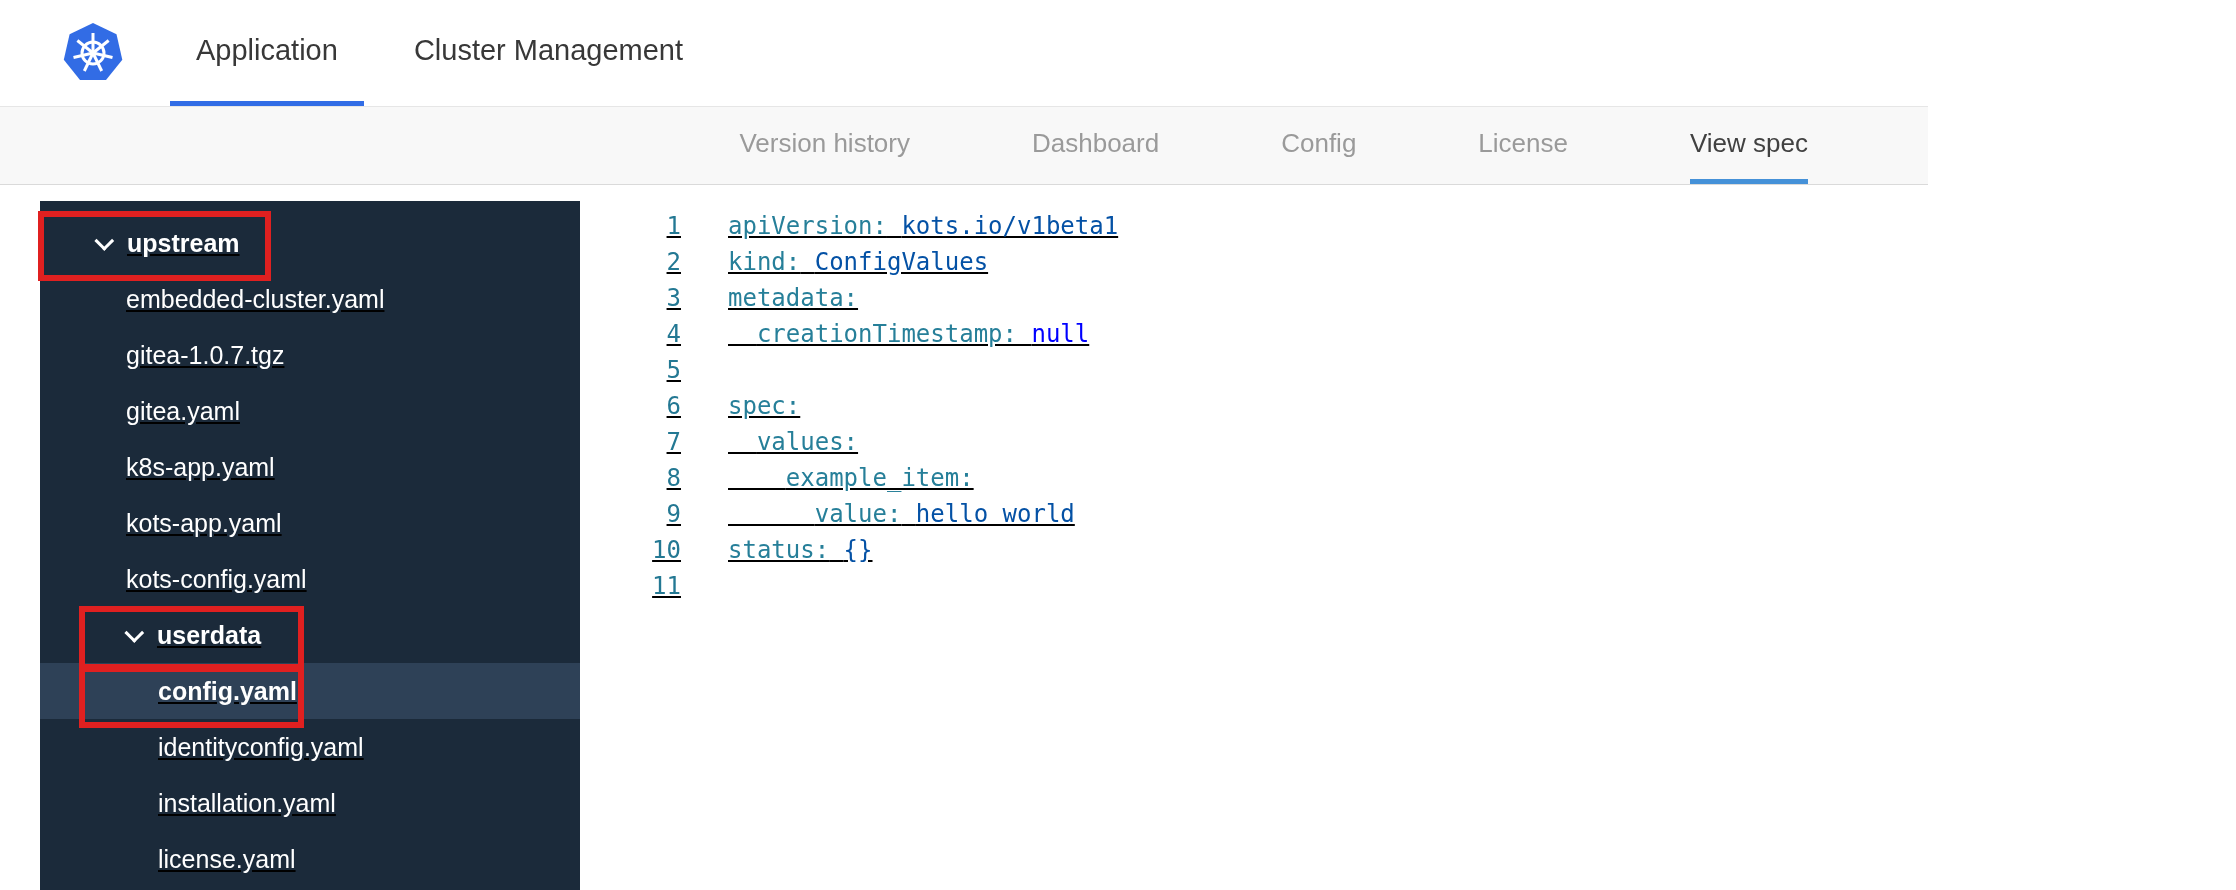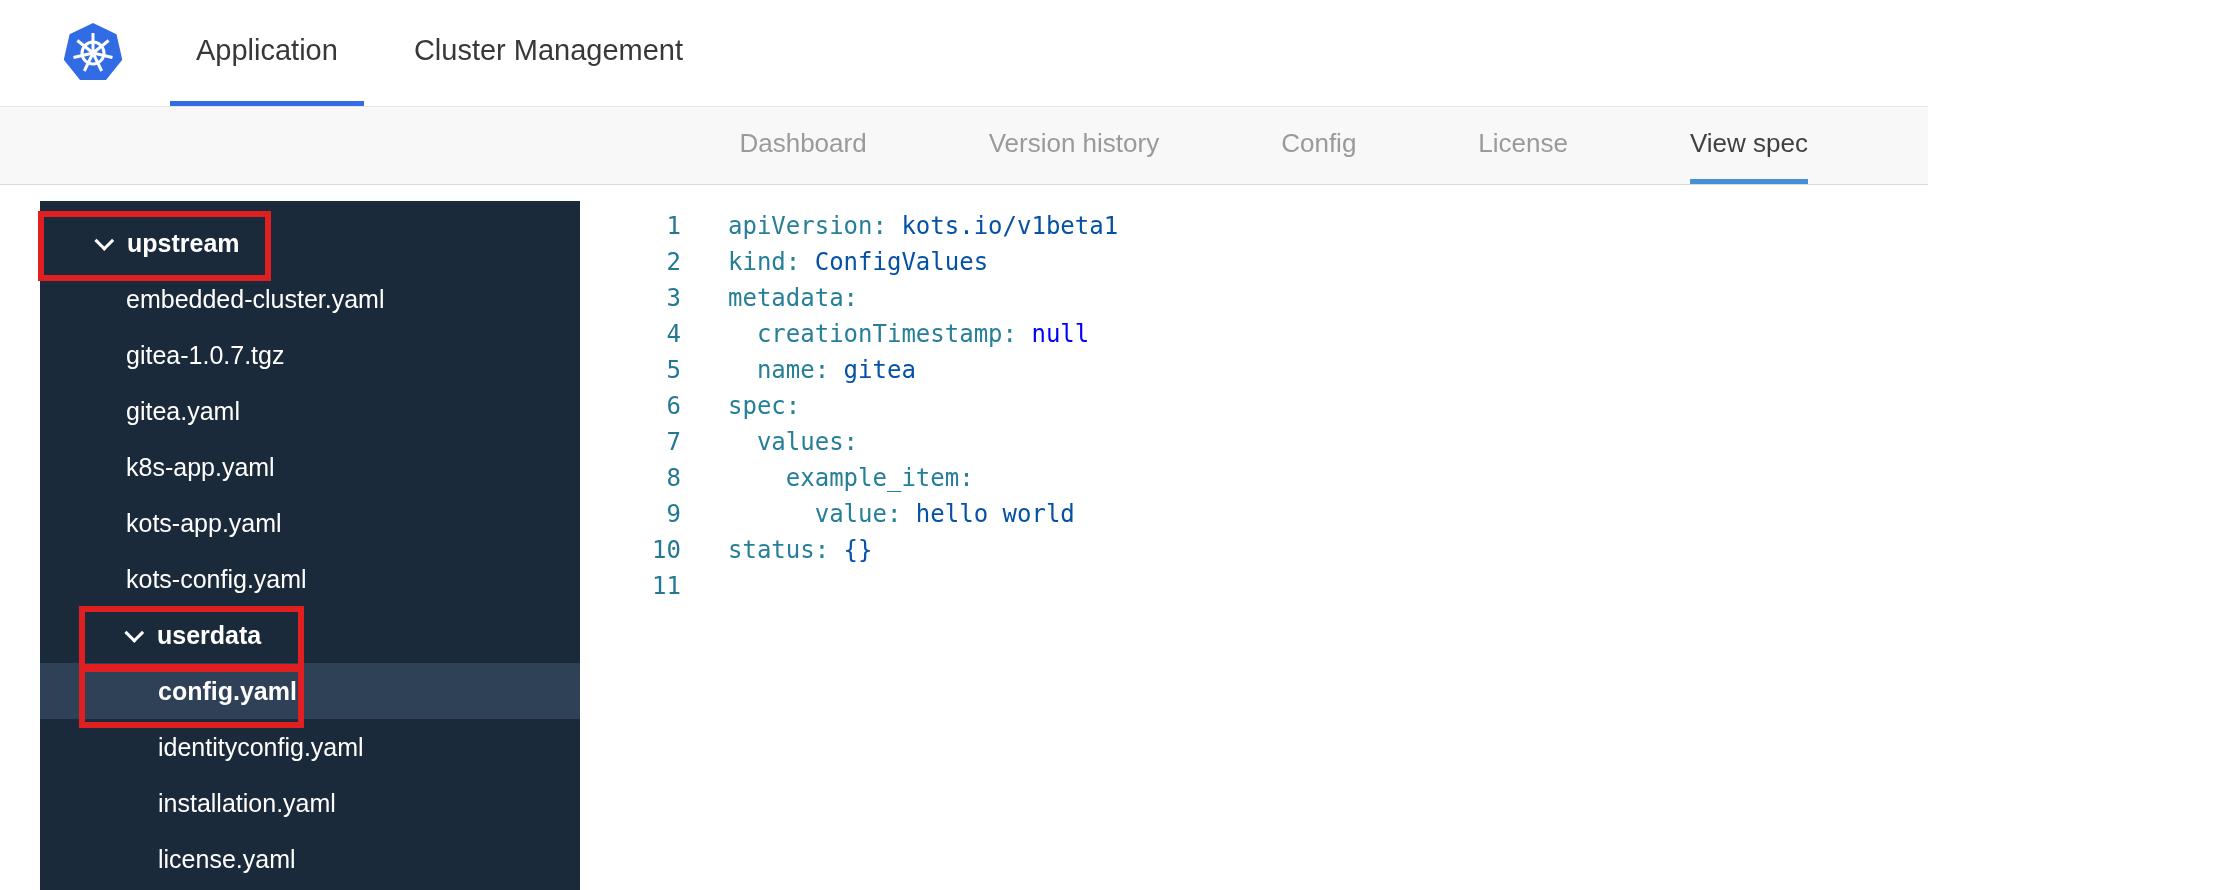--- a/index.html
+++ b/index.html
@@ -26,21 +26,21 @@
     height:78px; box-sizing:border-box; background:#f8f8f8; border-bottom:1px solid #dadada;
     display:flex; justify-content:flex-end; align-items:stretch; gap:122px; padding-right:120px;
   }
   .subnav-item {
     display:flex; align-items:center; font-size:26px; color:#9a9a9a; white-space:nowrap;
     border-bottom:5px solid transparent; box-sizing:border-box; cursor:pointer;
   }
   .subnav-item.active { color:#414141; border-bottom-color: var(--c-subnav-active-underline, #4591d8); }
 
   
-  .content { display:flex; height:705px; align-items:stretch; }
+  .content { display:flex; height:705px; align-items:stretch;text-decoration:underline; }
 
   .sidebar {
     width:540px; flex:none; margin-left:40px; margin-top:16px;
     background: var(--c-sidebar-bg, #1b2a3a); color:#fff;
     padding-top:14px; box-sizing:border-box; font-size:25px; overflow:hidden;
   }
   .tree-row { height:56px; display:flex; align-items:center; cursor:pointer; box-sizing:border-box; }
   .tree-row.folder { font-weight:bold; }
   .tree-row.selected { background: var(--c-sidebar-selected-bg, #2e4157); font-weight:bold; }
   .tree-row.folder.level-0 { padding-left:58px; }
@@ -97,22 +97,22 @@
         </g>
       </svg>
     </div>
     <div class="header-tabs">
         <div class="app-tab active">Application</div>
         <div class="app-tab">Cluster Management</div>
       </div>
   </div>
 
   <div class="subnav">
+      <div class="subnav-item">Version history</div>
       <div class="subnav-item">Dashboard</div>
-      <div class="subnav-item">Version history</div>
       <div class="subnav-item">Config</div>
       <div class="subnav-item">License</div>
       <div class="subnav-item active">View spec</div>
     </div>
 
   <div class="content">
     <div class="sidebar">
       <div>
           <div class="tree-row folder level-0">
             <span class="chevron"></span>
@@ -167,21 +167,20 @@
           <div class="code-line">
             <span class="line-num">3</span>
             <span class="line-code"><span class="tok-key">metadata:</span></span>
           </div>
           <div class="code-line">
             <span class="line-num">4</span>
             <span class="line-code"><span class="tok-plain">  </span><span class="tok-key">creationTimestamp:</span><span class="tok-plain"> </span><span class="tok-kw">null</span></span>
           </div>
           <div class="code-line">
             <span class="line-num">5</span>
-            <span class="line-code"><span class="tok-plain">  </span><span class="tok-key">name:</span><span class="tok-plain"> </span><span class="tok-value">gitea</span></span>
           </div>
           <div class="code-line">
             <span class="line-num">6</span>
             <span class="line-code"><span class="tok-key">spec:</span></span>
           </div>
           <div class="code-line">
             <span class="line-num">7</span>
             <span class="line-code"><span class="tok-plain">  </span><span class="tok-key">values:</span></span>
           </div>
           <div class="code-line">

